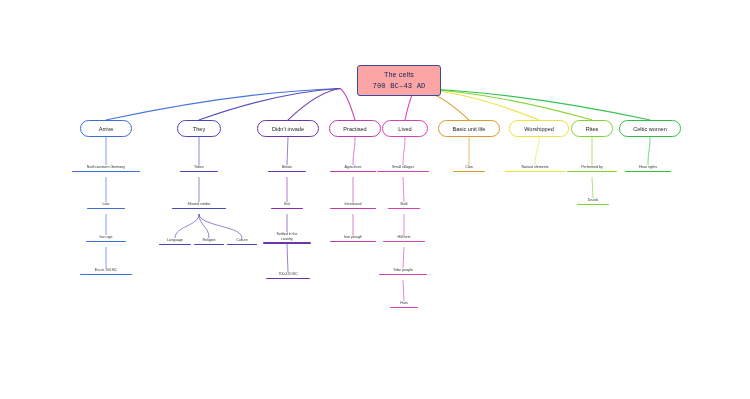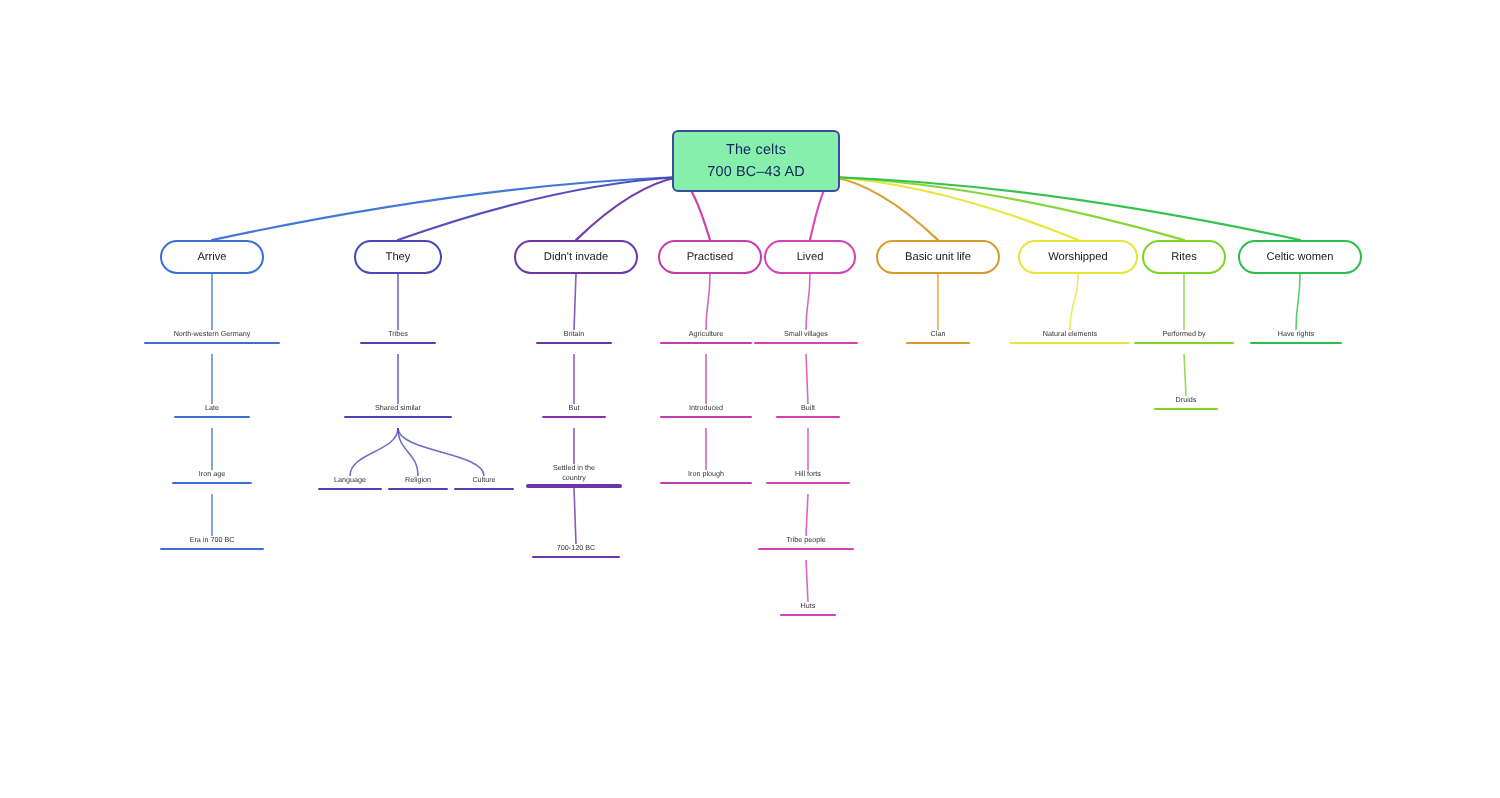--- a/index.html
+++ b/index.html
@@ -12,31 +12,32 @@
   }
   #canvas{position:absolute;left:0;top:0;width:750px;height:399px;}
   svg.edges{position:absolute;left:0;top:0;width:750px;height:399px;pointer-events:none;}
 
   
   .root-node{
     position:absolute;
     box-sizing:border-box;
     border:1.3px solid #3b4a9e;
     border-radius:3px;
-    background:#86efac;
+    background:#fca5a5;
     display:flex;flex-direction:column;
     align-items:center;justify-content:center;
     font-size:7.2px;
     line-height:1.45;
     color:#14245c;
     letter-spacing:.1px;
     white-space:nowrap;
     z-index:6;
-  }
-  .root-node .l2{font-size:7.2px;}
+    margin-left:21px;
+  }
+  .root-node .l2{font-size:7.2px;font-family:Liberation Mono, monospace;}
 
   
   .l1-node{
     position:absolute;
     box-sizing:border-box;
     height:17px;
     border:1.2px solid #888;
     border-radius:9px;
     background:#ffffff;
     display:flex;align-items:center;justify-content:center;

